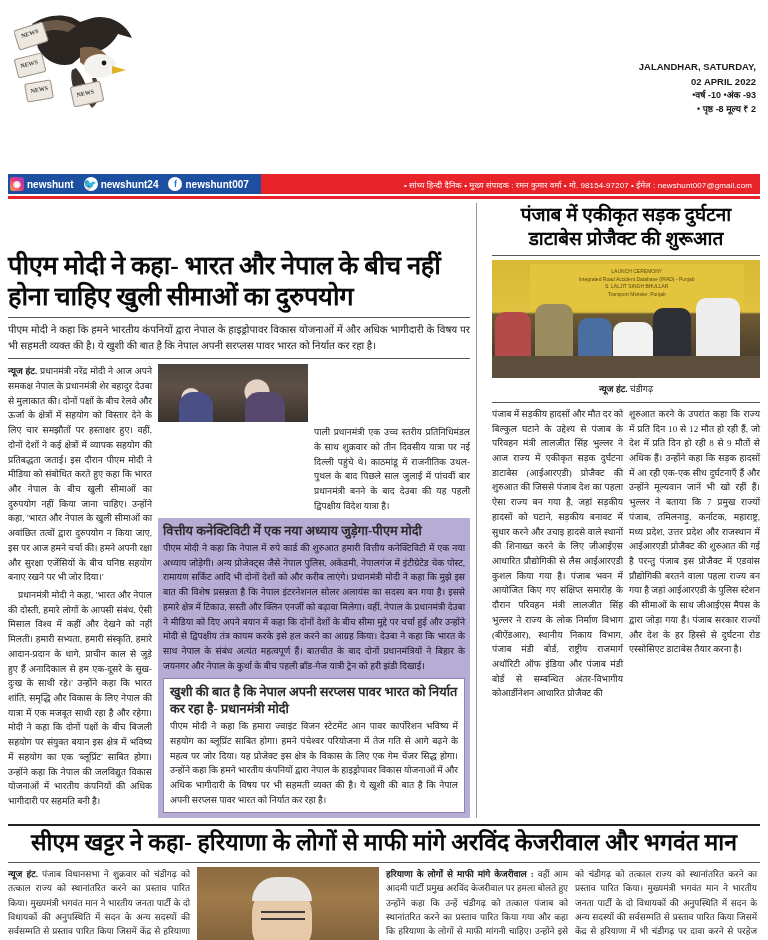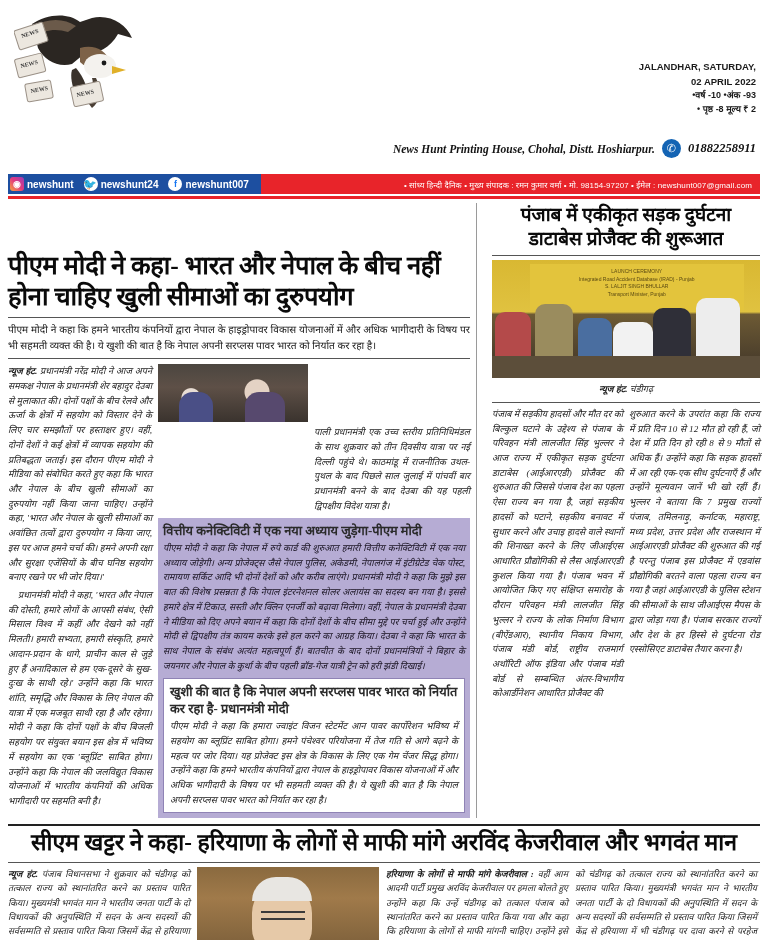--- a/index.html
+++ b/index.html
@@ -155,21 +155,20 @@
   .cols { display: flex; margin-top: 5px; gap: 6px; }
   .col-narrow { width: 150px; }
   .col-wide { width: 312px; }
   .bodytext {
     font-family: "Liberation Serif", serif;
     font-size: 9.1px;
     line-height: 1.62;
     text-align: justify;
     color: #1c1c1c;
     hyphens: auto;
-    font-style: italic;
   }
   .bodytext p { margin-bottom: 3px; text-indent: 10px; }
   .bodytext p.noind { text-indent: 0; }
   .dateline { font-weight: bold; }
 
   
   .photo {
     width: 100%;
     background: #7b6a61;
     position: relative;
@@ -302,25 +301,20 @@
   </svg>
 
 
   <div class="masthead-right">
     <div>JALANDHAR, SATURDAY,</div>
     <div>02 APRIL 2022</div>
     <div class="issue">•वर्ष -10  •अंक -93</div>
     <div class="issue">• पृष्ठ -8 मूल्य ₹ 2</div>
   </div>
 
-  <div class="imprint-row">
-    <span class="imprint-text">News Hunt Printing House, Chohal, Distt. Hoshiarpur.</span>
-    <span class="phone-circle">✆</span>
-    <span class="phone-num">01882258911</span>
-  </div>
 </div>
 
 <div class="social-bar">
   <div class="social-left">
     <span class="social-item">
       <span class="sicon ig">◉</span>
       <span>newshunt</span>
     </span>
     <span class="social-item">
       <span class="sicon tw">🐦</span>

